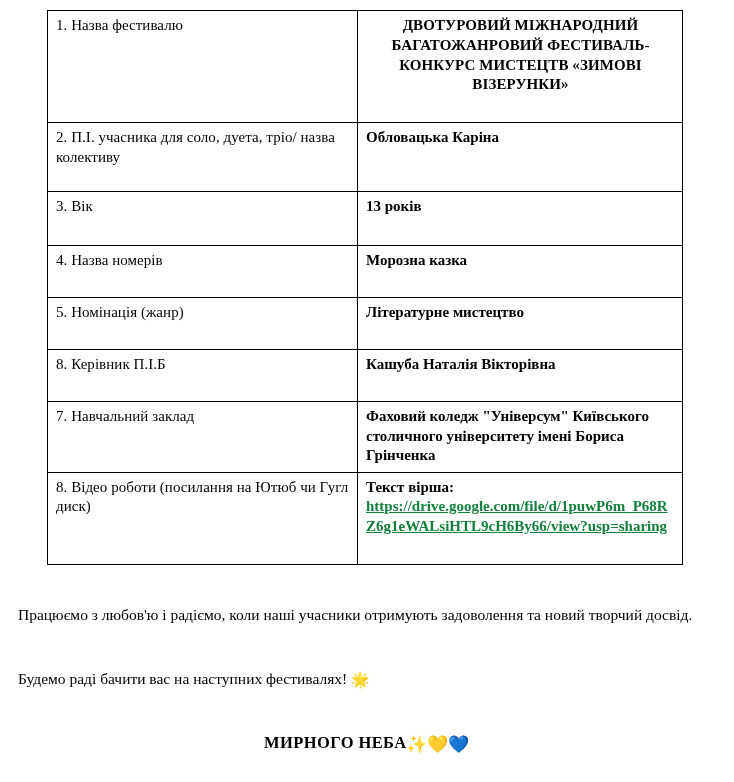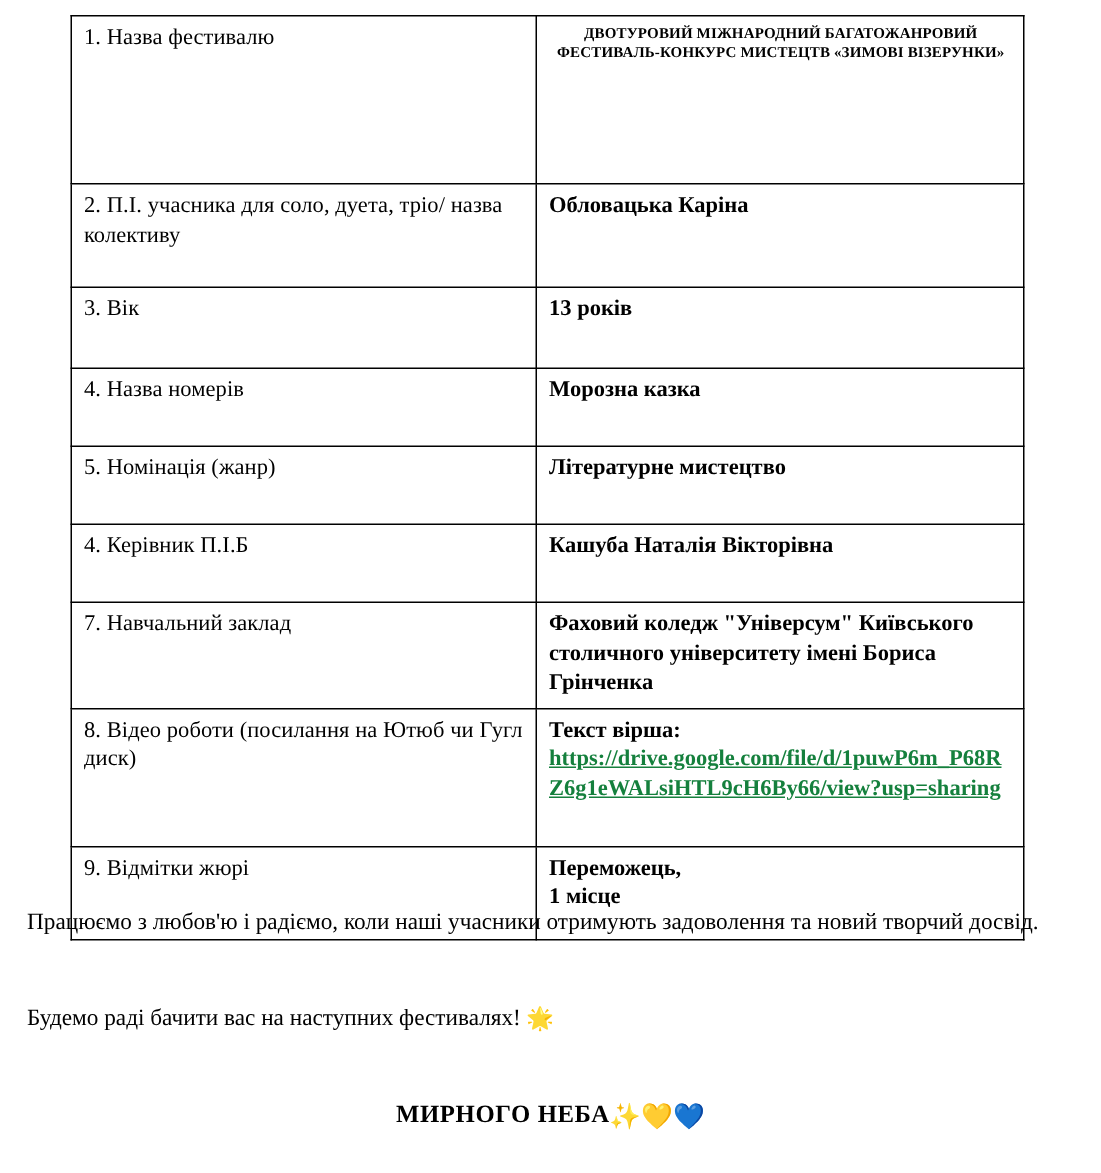--- a/index.html
+++ b/index.html
@@ -47,21 +47,21 @@
   }
   .val {
     font-size: 15px;
     line-height: 1.30;
     font-weight: 700;
   }
   .val-center {
     text-align: center;
   }
   .row-title .val {
-    font-size: 10px;
+    font-size: 15px;
     line-height: 1.32;
     letter-spacing: 0.1px;
   }
 
   .link {
     color: #15803d;
     text-decoration: underline;
     font-weight: 700;
     word-break: break-all;
     overflow-wrap: anywhere;
@@ -177,21 +177,21 @@
         <td>
           <div class="lbl">5. Номінація (жанр)</div>
         </td>
         <td>
           <div class="val">Літературне мистецтво</div>
         </td>
       </tr>
 
       <tr class="r6">
         <td>
-          <div class="lbl">4. Керівник П.І.Б</div>
+          <div class="lbl">8. Керівник П.І.Б</div>
         </td>
         <td>
           <div class="val">Кашуба Наталія Вікторівна</div>
         </td>
       </tr>
 
       <tr class="r7">
         <td>
           <div class="lbl">7. Навчальний заклад</div>
         </td>
@@ -203,29 +203,20 @@
       <tr class="r8">
         <td>
           <div class="lbl">8. Відео роботи (посилання на Ютюб чи Гугл диск)</div>
         </td>
         <td>
           <div class="val">Текст вірша:</div>
           <div class="val"><span class="link">https://drive.google.com/file/d/1puwP6m_P68RZ6g1eWALsiHTL9cH6By66/view?usp=sharing</span></div>
         </td>
       </tr>
 
-      <tr class="r9">
-        <td>
-          <div class="lbl">9. Відмітки жюрі</div>
-        </td>
-        <td>
-          <div class="val">Переможець,</div>
-          <div class="val">1 місце</div>
-        </td>
-      </tr>
 
     </tbody>
   </table>
 
   <div class="para" id="para-1">Працюємо з любов'ю і радіємо, коли наші учасники отримують задоволення та новий творчий досвід.</div>
 
   <div class="para" id="para-2"><span>Будемо раді бачити вас на наступних фестивалях! </span><span class="emoji">🌟</span></div>
 
   <div id="closing"><span>МИРНОГО НЕБА</span><span class="glyphs spark">✨</span><span class="glyphs heart-y">💛</span><span class="glyphs heart-b">💙</span></div>
 

